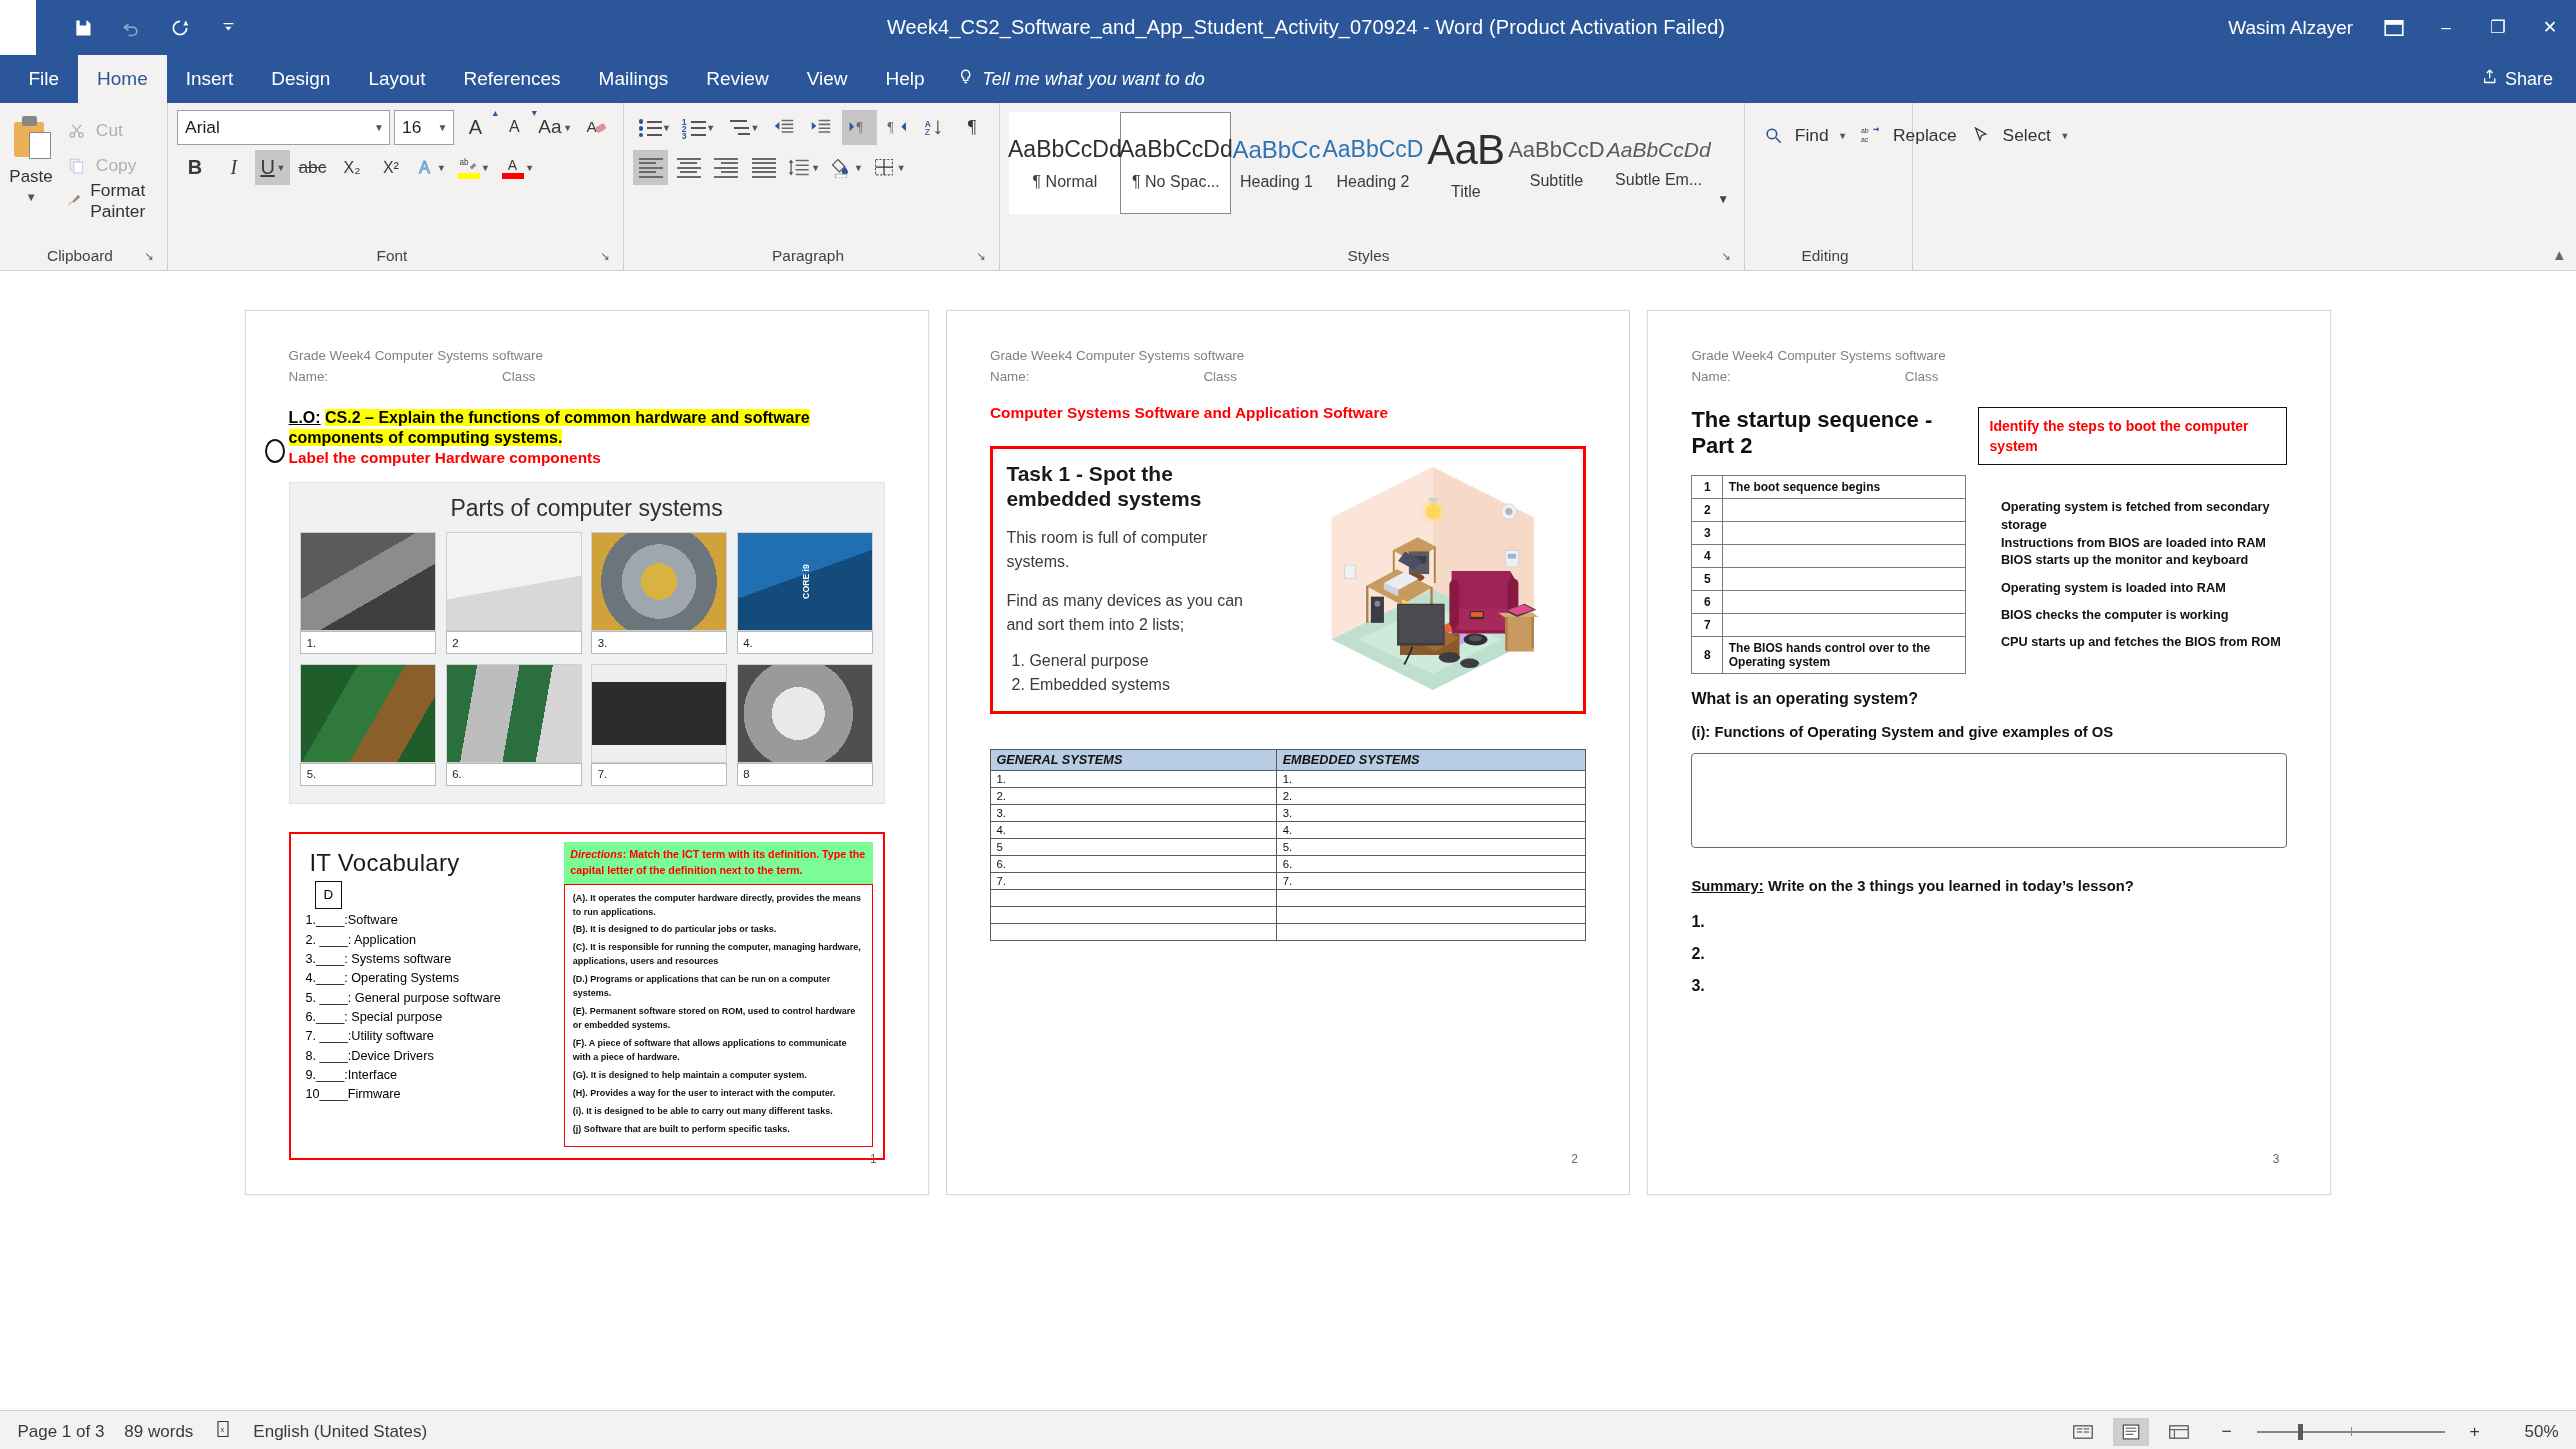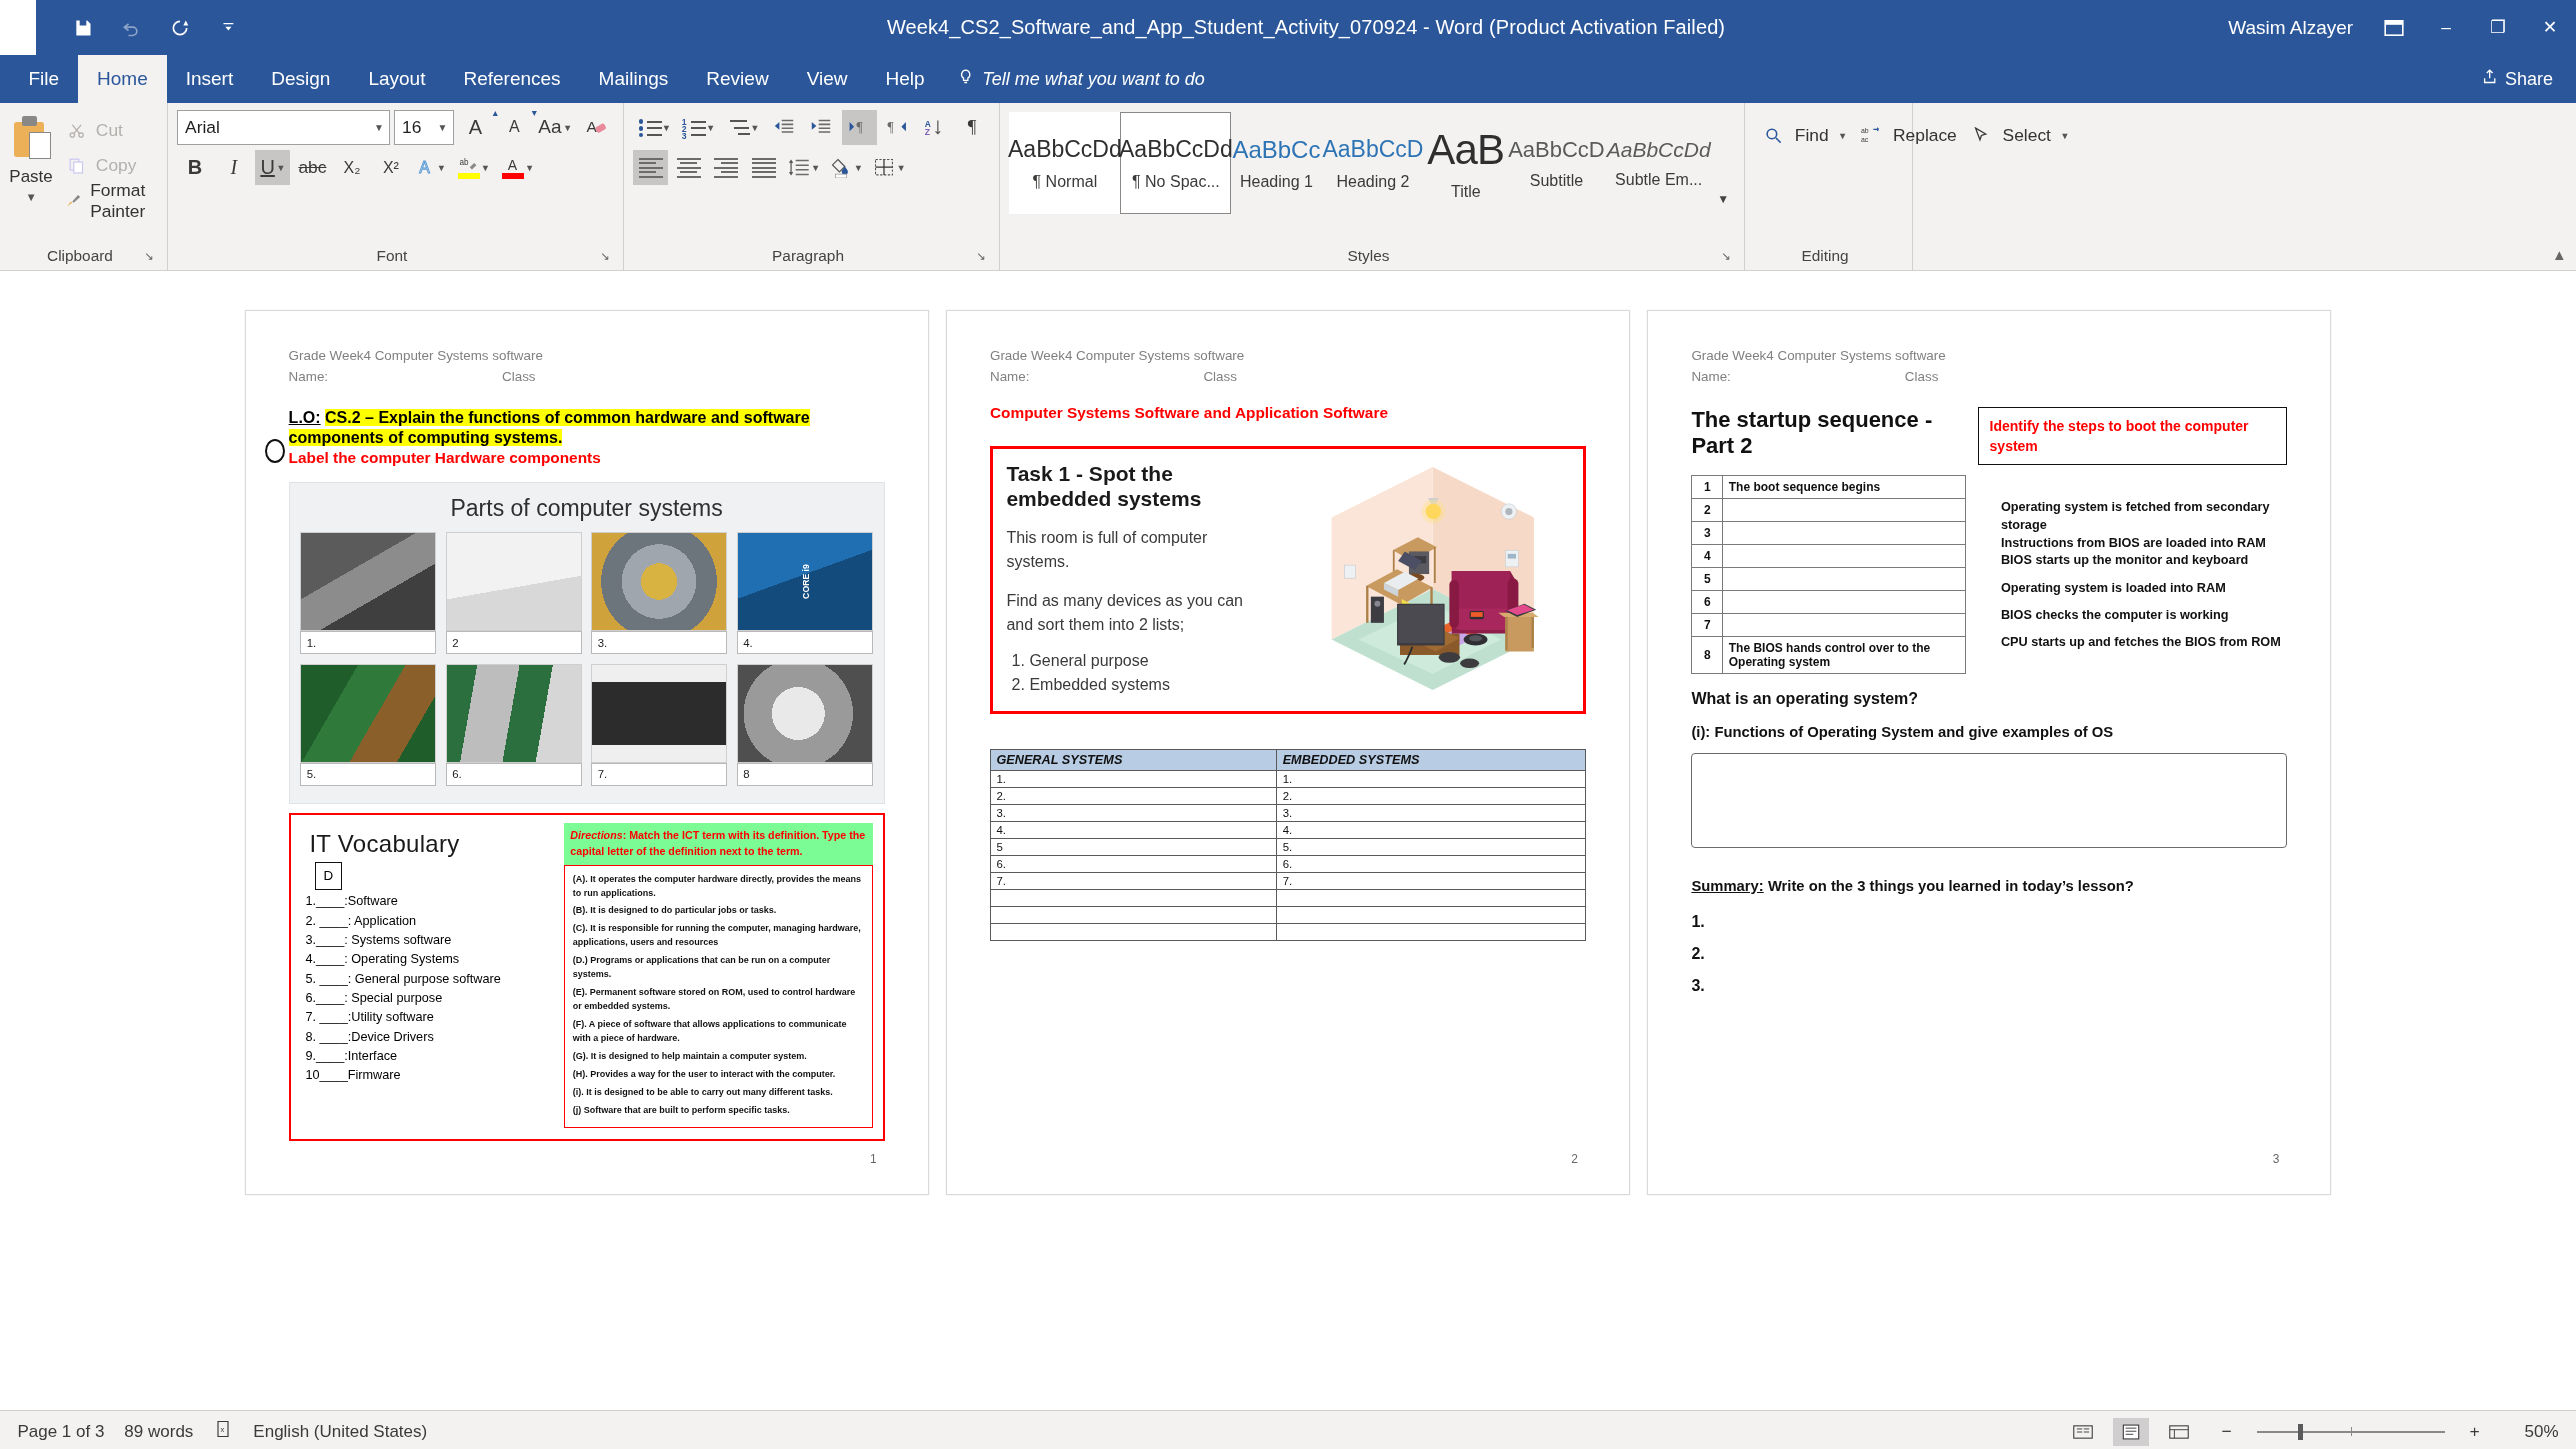--- a/index.html
+++ b/index.html
@@ -229,21 +229,21 @@
   .img-ram  { background: linear-gradient(100deg,#2a6f3d 0 20%,#bdbdbd 20% 48%,#2a6f3d 48% 70%,#d6d6d6 70% 100%); }
   .img-chip { background: linear-gradient(180deg,#efefef 0 18%,#2c2c2c 18% 82%,#efefef 82% 100%); }
   .img-hdd  { background: radial-gradient(circle at 45% 50%, #e9e9e9 0 30%, #9a9a9a 30% 62%, #4f4f4f 62% 100%); }
   .img-cpu::after {
     content: "CORE i9"; position: absolute; inset: 0; display: flex;
     align-items: center; justify-content: center; color: #fff; font-size: 8.7px;
     font-weight: bold; transform: rotate(-90deg);
   }
 
   .vocab-box {
-    margin-top: 9px; border: 2.7px solid #ff0000; background: #fff;
+    margin-top: 28px; border: 2.7px solid #ff0000; background: #fff;
     padding: 8px 9.4px 10.7px 9.4px; display: flex; position: relative; min-height: 221px;
   }
   .vocab-left { width: 46%; position: relative; }
   .vocab-title { font-size: 24px; color: #1a1a1a; letter-spacing: 0.3px; margin: 6.7px 0 4px 9.4px; }
   .dbox {
     width: 27px; height: 28px; border: 0.7px solid #111; display: flex;
     align-items: center; justify-content: center; font-size: 13.4px;
     margin-left: 14.8px; margin-bottom: 2.7px;
   }
   .vlist { list-style: none; font-size: 12.7px; line-height: 1.52; margin-left: 5.4px; }

